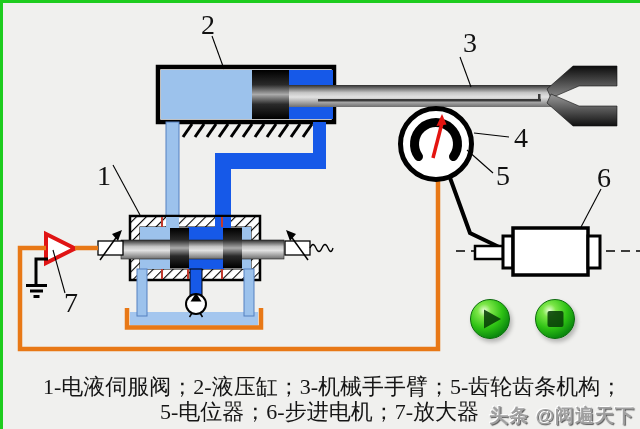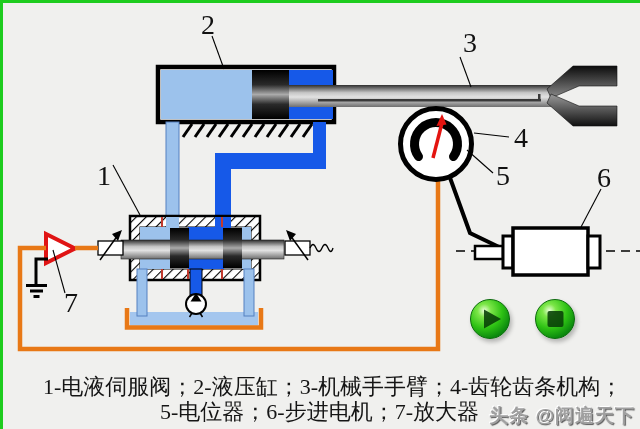--- a/index.html
+++ b/index.html
@@ -206,17 +206,17 @@
     <svg width="38" height="38" viewBox="0 0 38 38">
       <polygon points="13,9.5 13,28.5 30,19" fill="#073f07" opacity="0.88"></polygon>
     </svg>
   </div>
   <div class="btn" id="btn-stop">
     <svg width="38" height="38" viewBox="0 0 38 38">
       <rect x="11.5" y="11" width="16" height="16" rx="2" fill="#073f07" opacity="0.88"></rect>
     </svg>
   </div>
 
-  <div class="caption-line1">1-电液伺服阀；2-液压缸；3-机械手手臂；4-齿轮齿条机构；</div>
+  <div class="caption-line1">1-电液伺服阀；2-液压缸；3-机械手手臂；5-齿轮齿条机构；</div>
   <div class="caption-line2">5-电位器；6-步进电机；7-放大器</div>
   <div class="watermark">头条 @阀遍天下</div>
 
 </div>
 
 </body></html>

